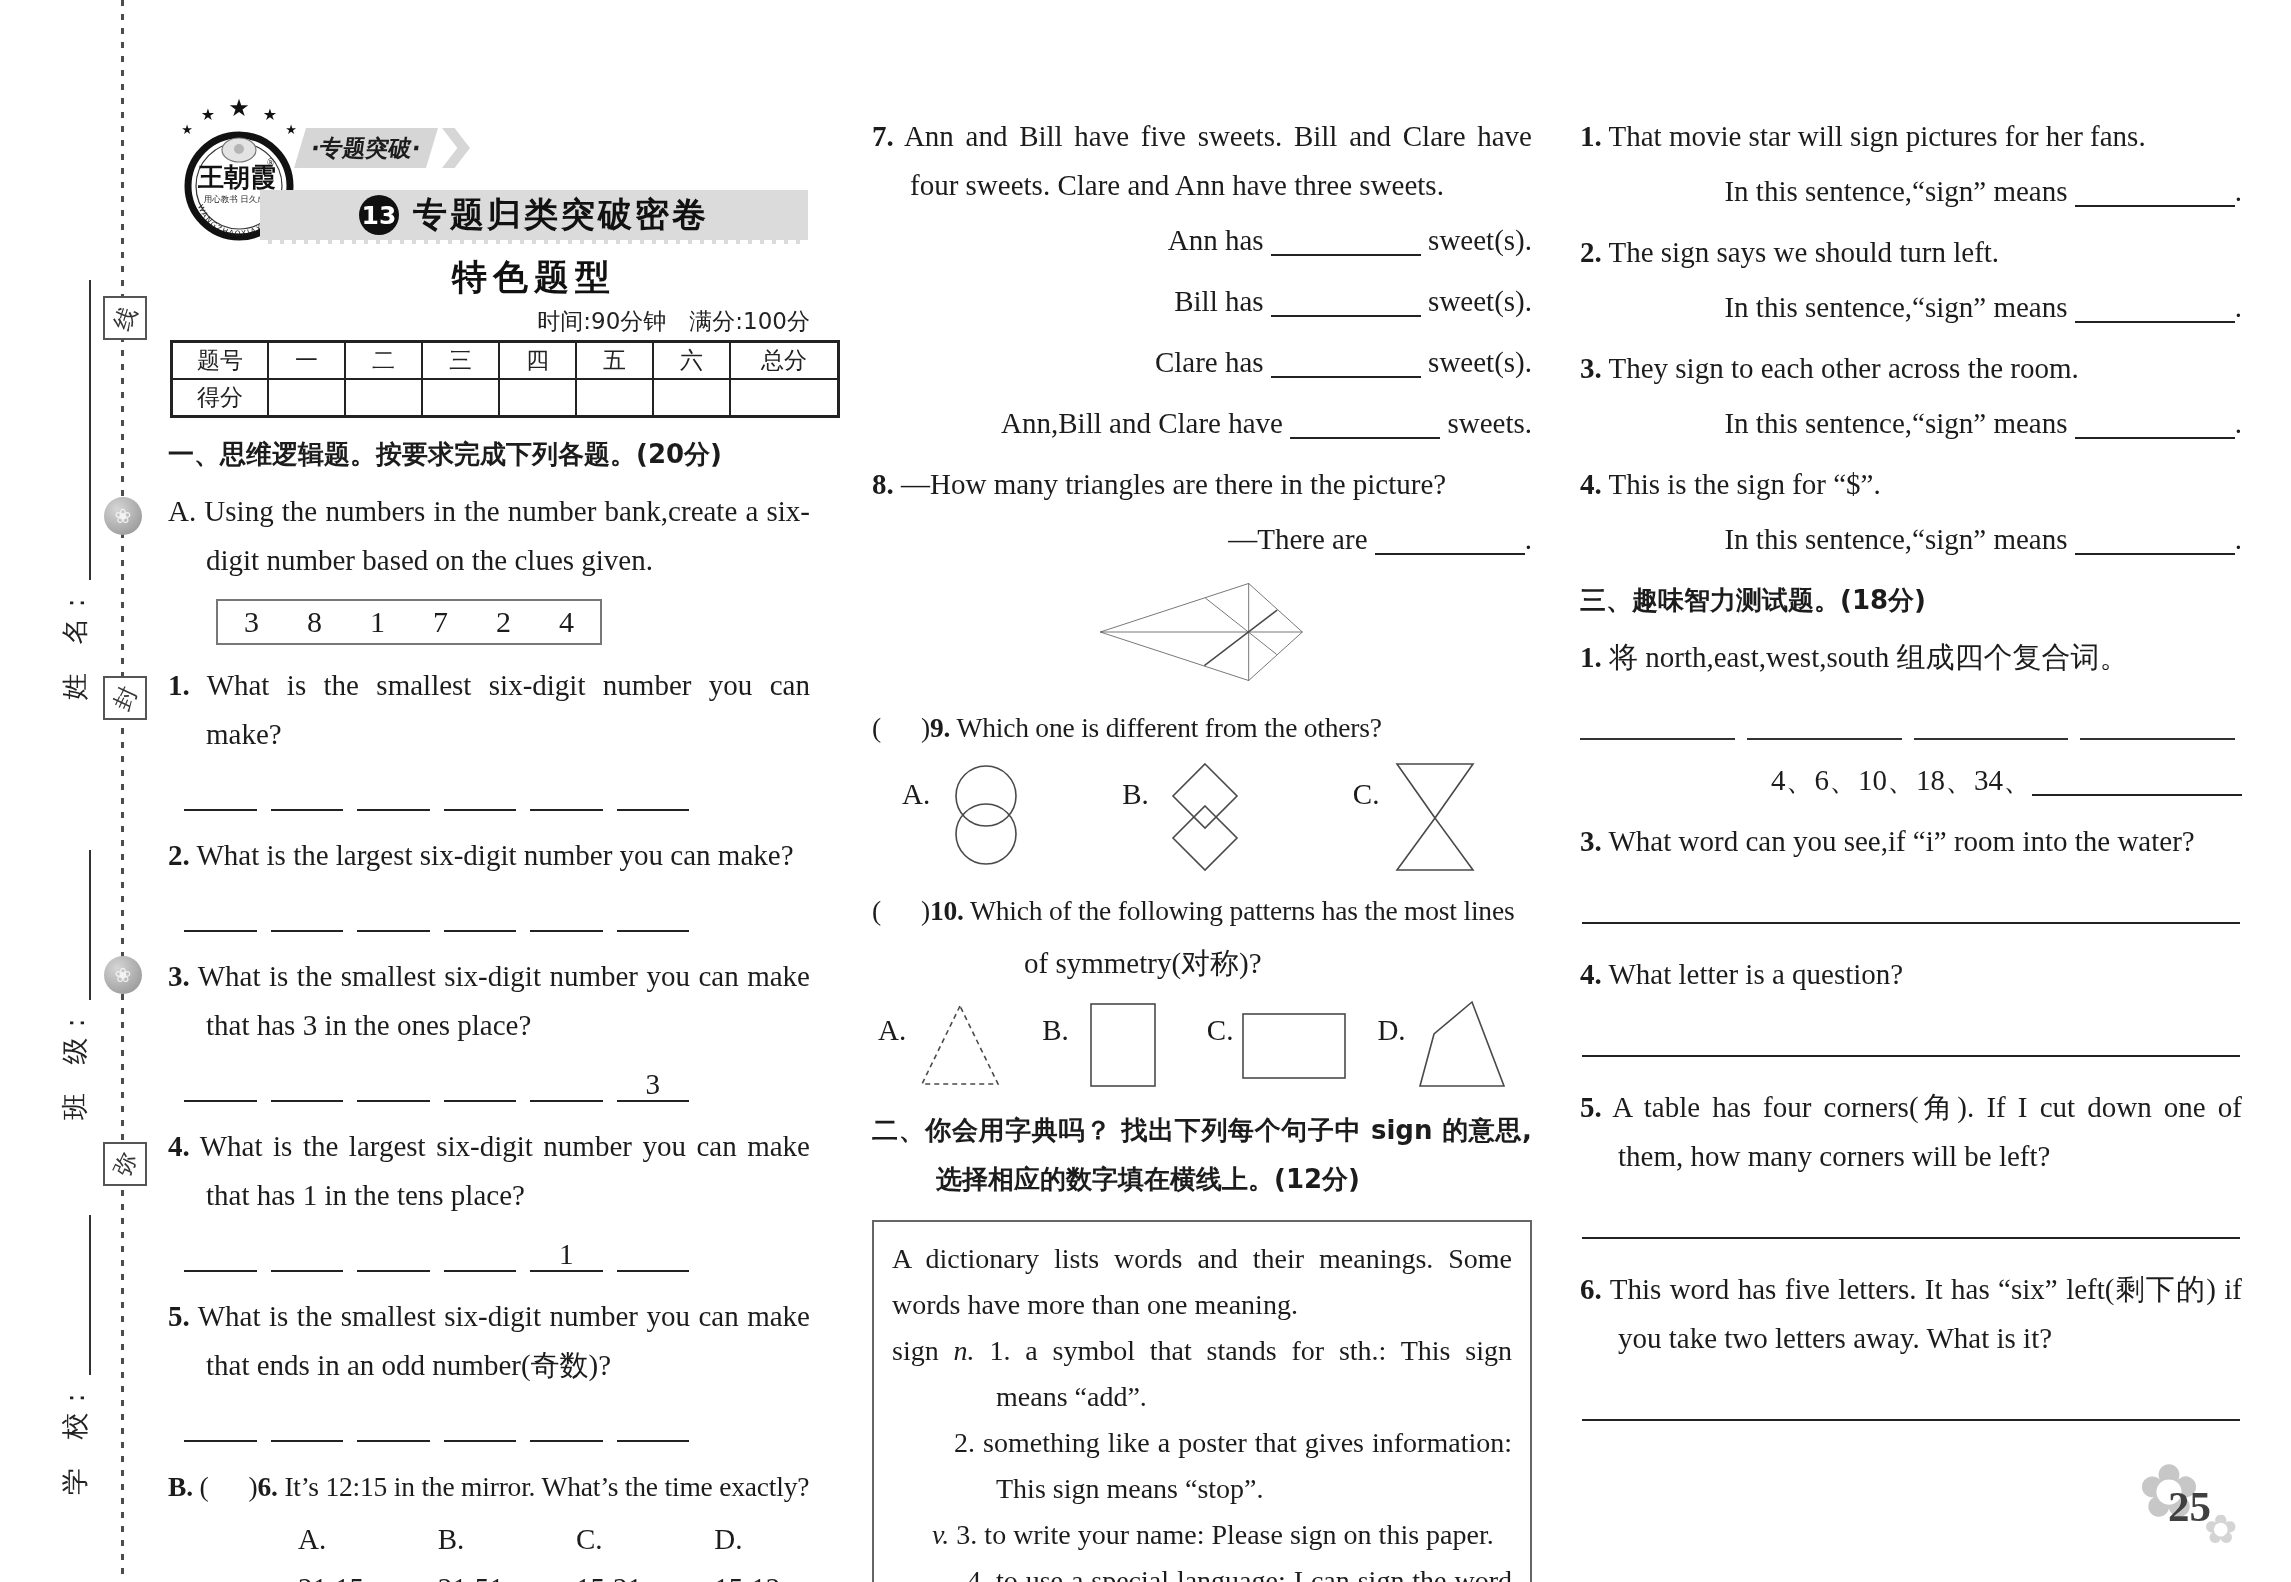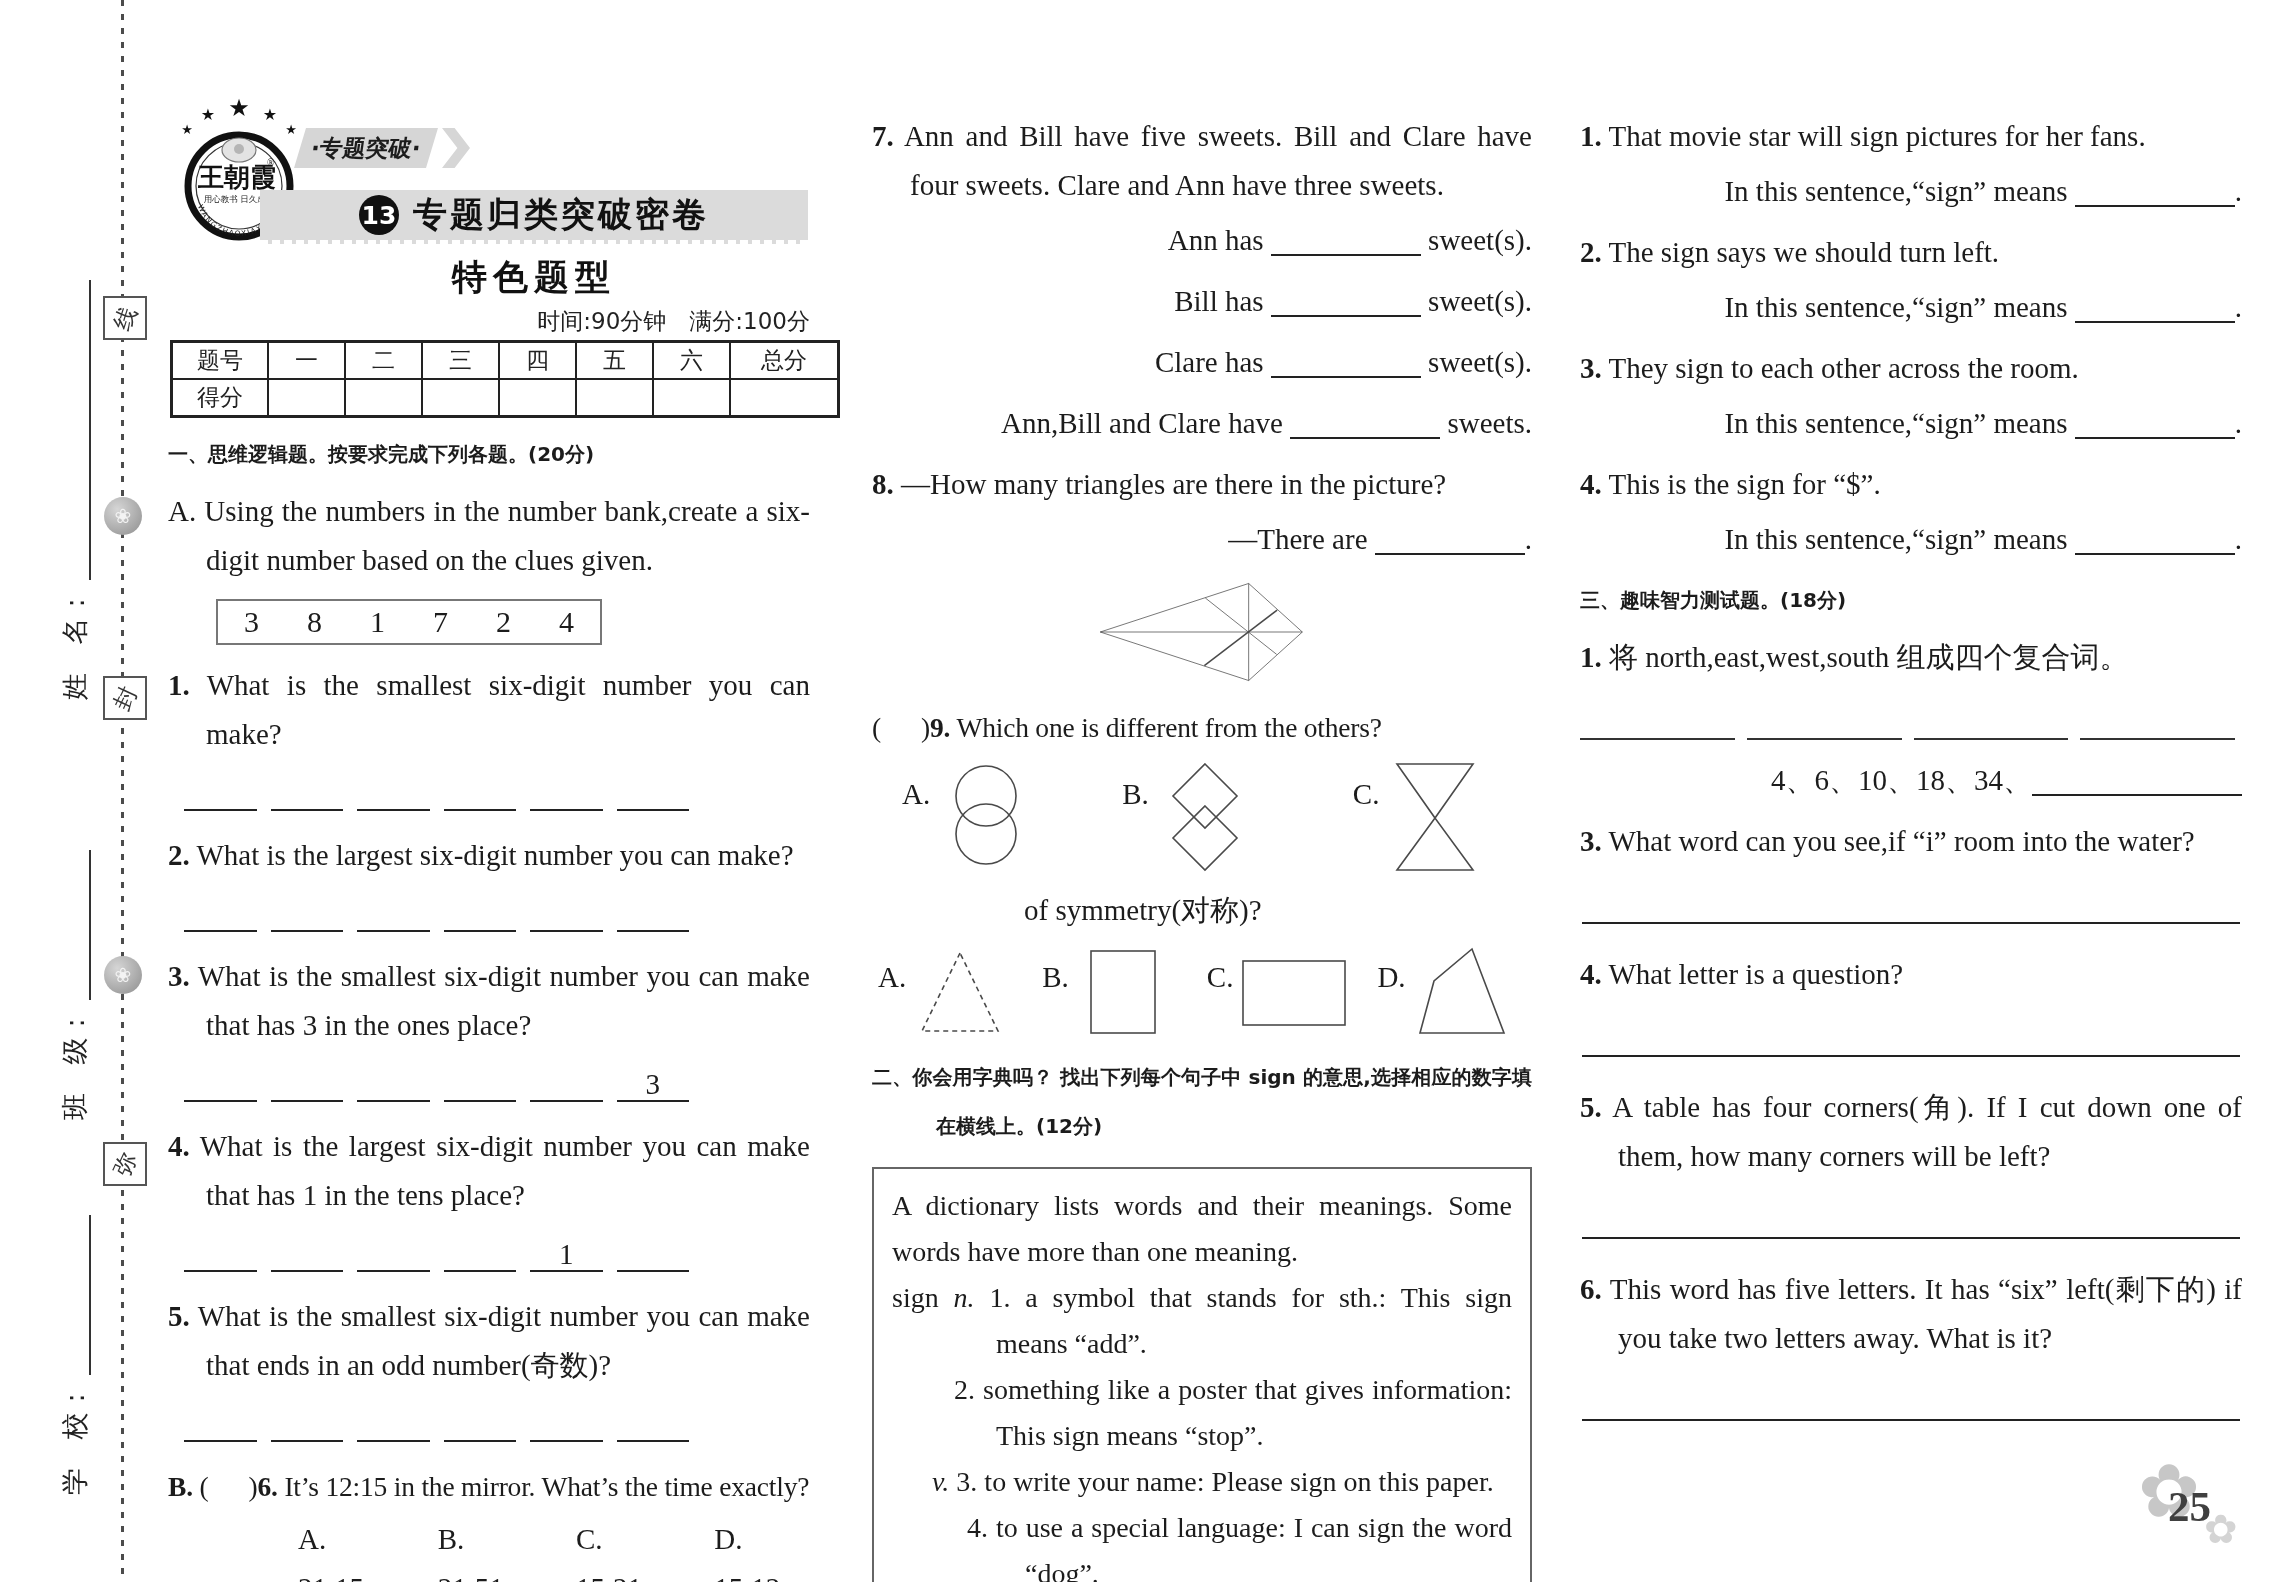--- a/index.html
+++ b/index.html
@@ -37,21 +37,21 @@
   table.score td{border:2px solid #222;text-align:center;font-family:Liberation Serif, serif;
     font-size:23px;height:33px;color:#222;}
   td.c0{width:92px;} td.cm{width:73px;} td.c7{width:104px;}
   
   .col{position:absolute;}
   #col1{left:168px;top:430px;width:642px;}
   #col2{left:872px;top:112px;width:660px;}
   #col3{left:1580px;top:112px;width:662px;}
   .para{text-align:justify;line-height:49px;margin:0 0 6px 0;}
   .hang{padding-left:38px;text-indent:-38px;}
-  .sec-head{font-family:"DejaVu Sans",sans-serif;font-weight:700;font-size:20px;line-height:49px;
+  .sec-head{font-family:"DejaVu Sans",sans-serif;font-weight:700;font-size:26px;line-height:49px;
     text-align:justify;margin:0 0 8px 0;}
   b.qn{font-weight:700;}
   .pre{white-space:pre;}
   
   .blank{display:inline-block;border-bottom:2px solid #222;height:30px;vertical-align:-6px;}
   .w150{width:150px;} .w160{width:160px;} .w210{width:210px;}
   .blank-row{display:flex;gap:14px;width:505px;margin:14px 0 20px 16px;}
   .blank-row .cell{flex:1;border-bottom:2px solid #222;height:36px;text-align:center;
     font-size:29px;line-height:40px;}
   .bank{width:330px;margin:14px auto 16px 48px;border:2px solid #777;display:flex;
@@ -288,20 +288,23 @@
         <polygon points="46,4 78,36 46,68 14,36"></polygon>
           <polygon points="46,46 78,78 46,110 14,78"></polygon>
         </svg>
       <span class="lbl" style="margin-left:92px;">C.</span>
       <svg class="fig" width="92" height="112" viewBox="0 0 92 112">
         <polygon points="8,4 84,4 46,58"></polygon>
           <polygon points="46,58 8,110 84,110"></polygon>
         </svg>
     </div>
 
+    <div class="tight">
+      <span class="pre">(      )</span><b class="qn">10.</b>
+      <span>Which of the following patterns has the most lines</span></div>
     <div class="para" style="padding-left:152px;margin:0 0 2px;">of symmetry(对称)?</div>
     <div class="shape-row q10row">
       <span class="lbl">A.</span>
       <svg class="fig" width="96" height="96" viewBox="0 0 96 96">
         <polygon points="48,10 10,88 86,88" stroke-dasharray="5 4"></polygon>
         </svg>
       <span class="lbl" style="margin-left:28px;">B.</span>
       <svg class="fig" width="96" height="96" viewBox="0 0 96 96">
         <rect x="16" y="8" width="64" height="82"></rect>
         </svg>

